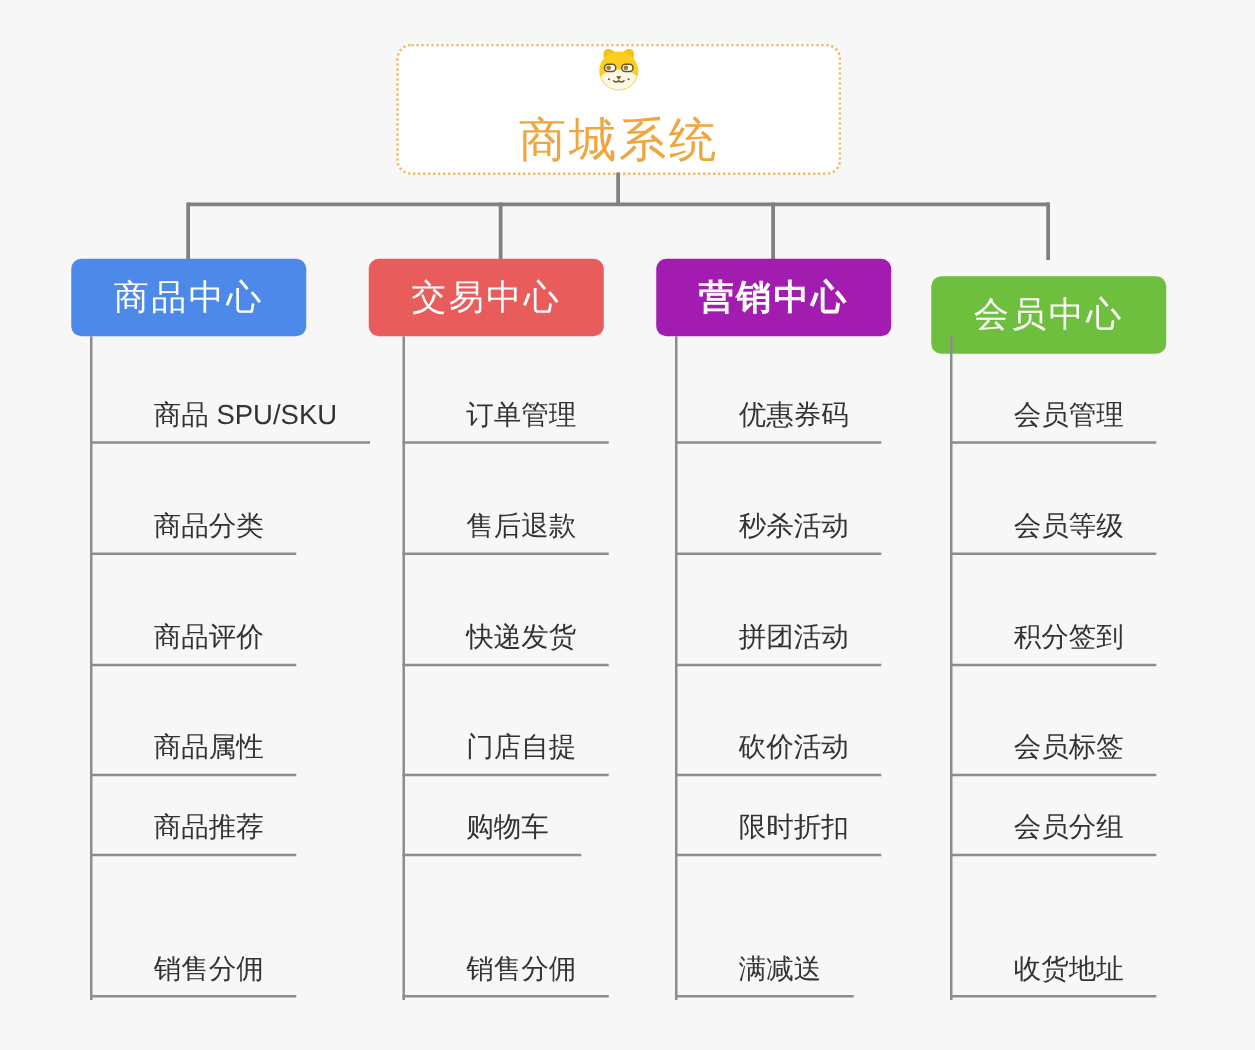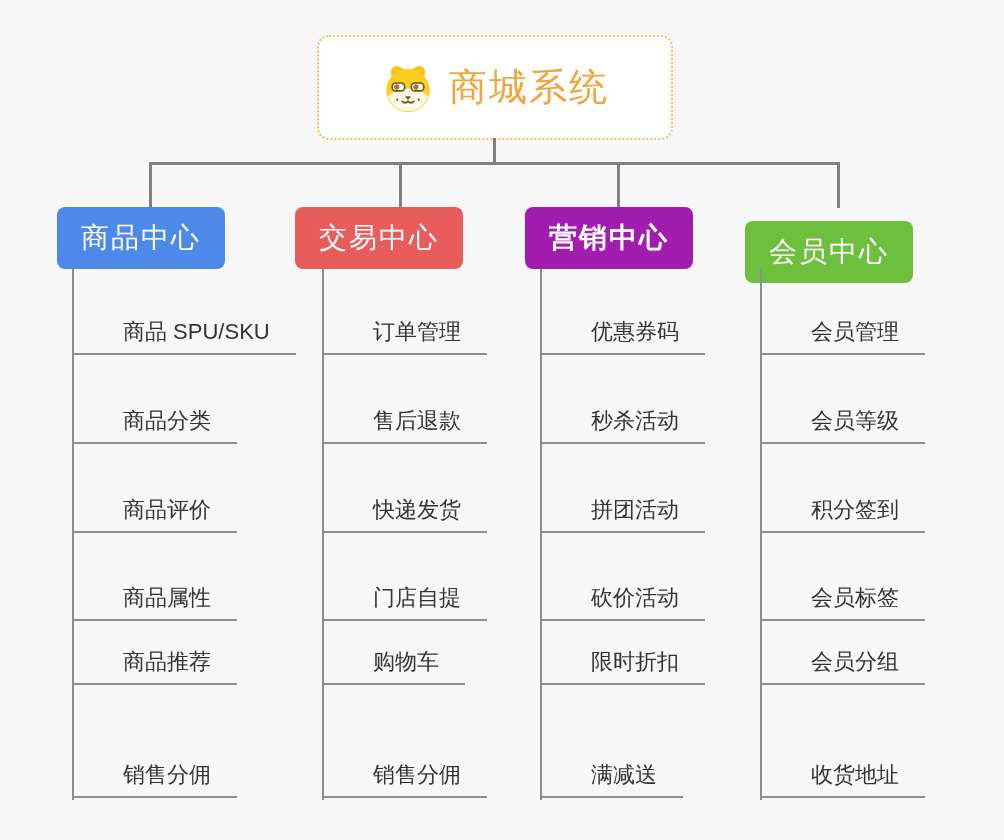--- a/index.html
+++ b/index.html
@@ -9,34 +9,34 @@
     font-family:"Liberation Sans","DejaVu Sans",sans-serif;
     position:relative;overflow:hidden;
   }
   .stage{position:absolute;inset:0;}
 
   
   .root-node{
     position:absolute;left:317px;top:35px;width:356px;height:105px;
     background:#FFFFFF;border:2px dotted #F1BC68;border-radius:12px;
     box-sizing:border-box;
-    display:flex;align-items:center;justify-content:center;gap:14px;
+    display:flex;align-items:center;justify-content:center;gap:14px;flex-direction:column;
   }
   .root-title{font-size:38px;color:#F0A63C;letter-spacing:2px;white-space:nowrap;}
 
   
   .conn{position:absolute;background:#808080;}
   .conn-root-v{left:493px;top:138px;width:3px;height:26px;}
   .conn-h{left:150px;top:162px;width:690px;height:3px;}
   .drop{top:162px;width:3px;height:46px;}
   .d0{left:149px}.d1{left:399px}.d2{left:617px}.d3{left:837px}
 
   
   .branch-box{
-    position:absolute;top:207px;width:168px;height:62px;border-radius:8px;
+    position:absolute;top:207px;width:188px;height:62px;border-radius:8px;
     color:#FFFFFF;font-size:28px;letter-spacing:2px;
     display:flex;align-items:center;justify-content:center;white-space:nowrap;
   }
   .b0{left:57px}.b1{left:295px}.b2{left:525px}.b3{left:745px}
 
   
   .trunk{position:absolute;top:269px;width:2px;height:531px;background:#8D8D8D;}
   .t0{left:72px}.t1{left:322px}.t2{left:540px}.t3{left:760px}
 
   

